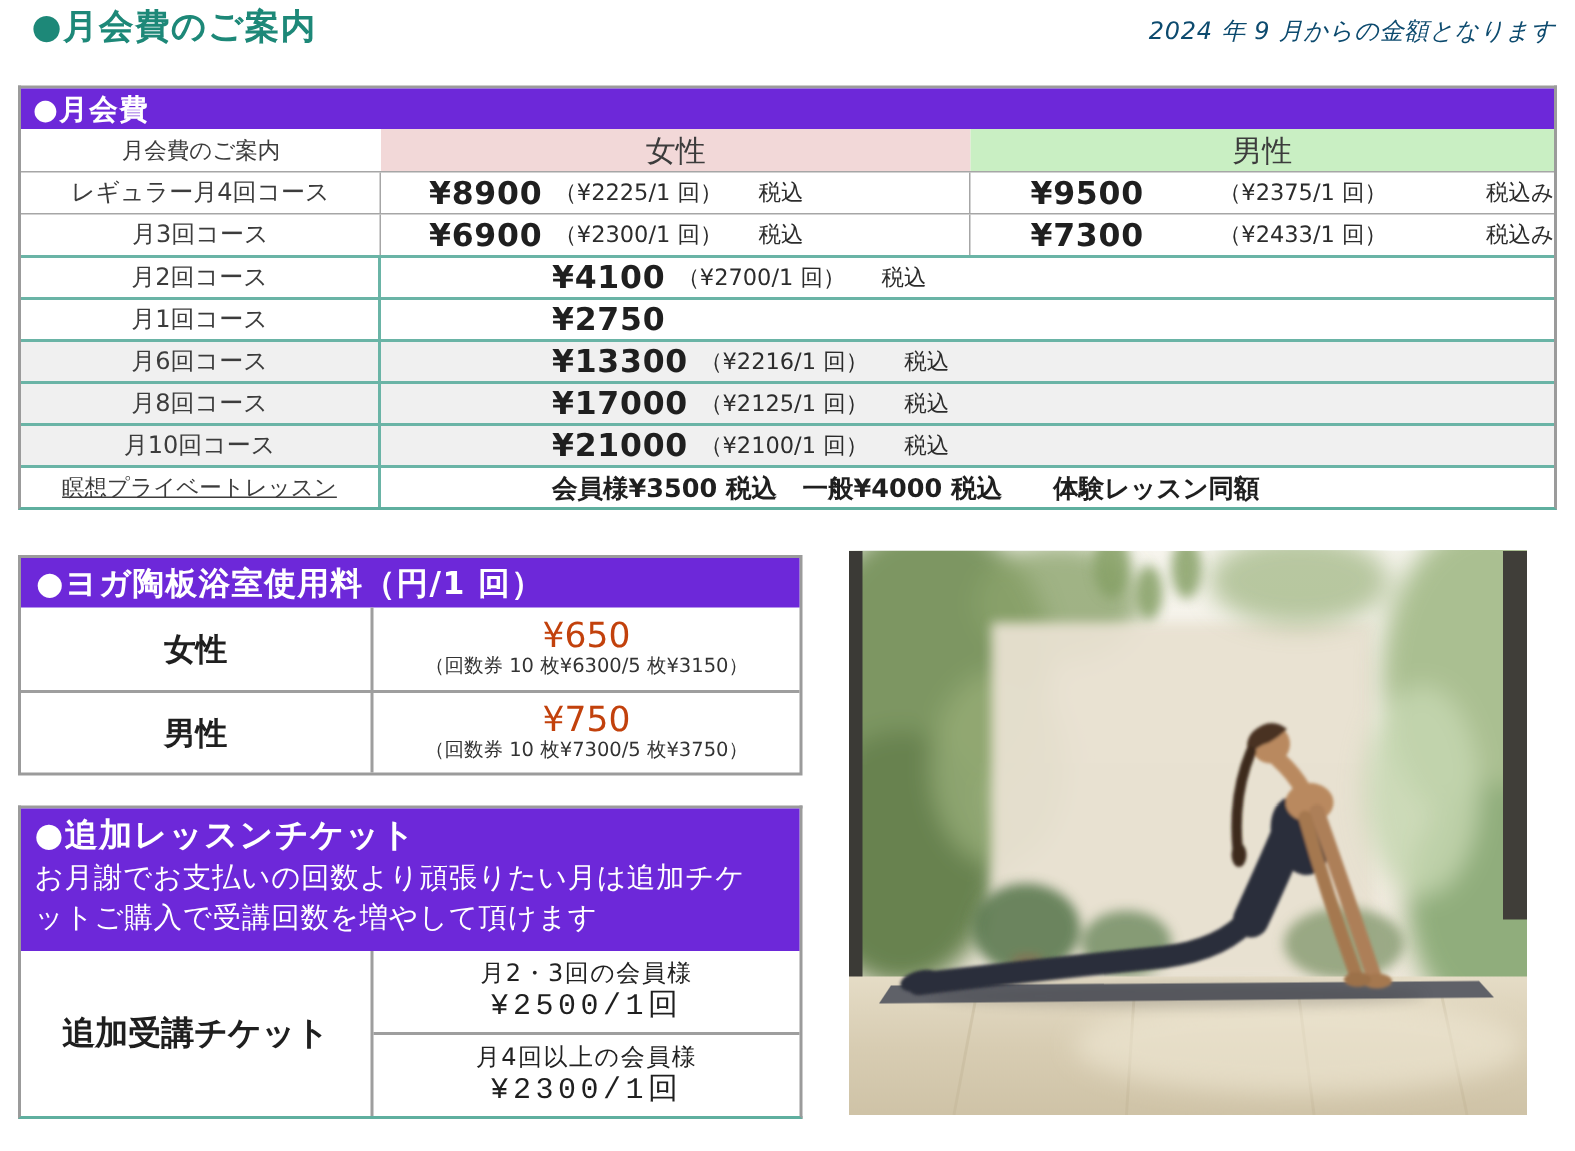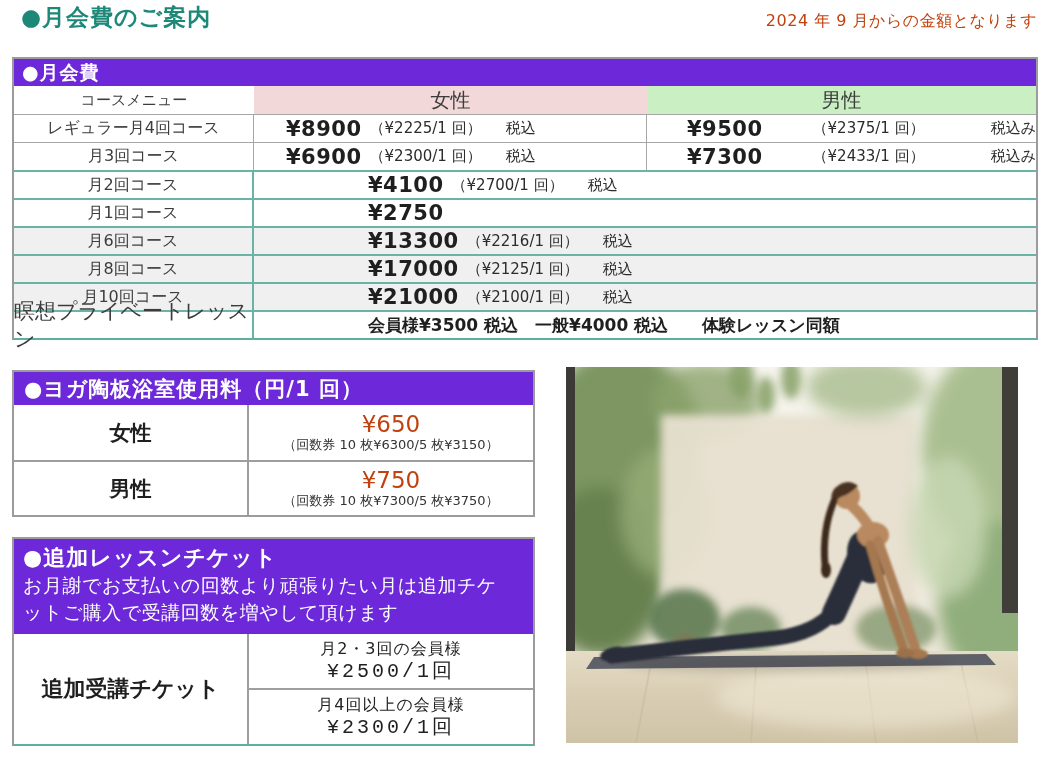--- a/index.html
+++ b/index.html
@@ -8,21 +8,21 @@
     font-family:"DejaVu Sans","Liberation Sans",sans-serif;
     color:#333;-webkit-font-smoothing:antialiased;
   }
   
   .page-title{
     position:absolute;left:21px;top:2px;
     font-size:23px;font-weight:700;color:#1d8878;letter-spacing:1px;
   }
   .page-note{
     position:absolute;right:13px;top:11px;
-    font-size:16px;color:#c2410c;letter-spacing:.5px;
+    font-size:16px;color:#0c4a6e;letter-spacing:.5px;font-style:italic;
   }
   
   .tbl{position:absolute;box-sizing:border-box;background:#fff;}
   .caption{
     background:#6d28d9;color:#fff;font-weight:700;
     display:flex;align-items:center;box-sizing:border-box;
   }
   
   .t1{left:12px;top:57px;width:1026px;border:2px solid #9b9b9b;border-bottom:2px solid #5faf9f;}
   .t1 .caption{height:27px;font-size:19px;padding-left:8px;letter-spacing:1px;}
@@ -40,21 +40,21 @@
   .t1 .rt{border-top:2px solid #6ab4a6;}
   .t1 .rt .c1{border-right:2px solid #6ab4a6;}
   .t1 .gray{background:#f0f0f0;}
   .t1 .cm{flex:1;}
   .t1 .cell-f{padding-left:32px;}
   .t1 .cell-m{padding-left:40px;justify-content:space-between;}
   .t1 .cell-merged{padding-left:114px;}
   .t1 .main{font-size:21px;font-weight:600;color:#1f1f1f;letter-spacing:.5px;}
   .t1 .sub{font-size:15px;color:#2c2c2c;margin-left:8px;}
   .t1 .tax{font-size:15px;color:#2c2c2c;margin-left:24px;}
-  .t1 .course-small{font-size:21px;}
+  .t1 .course-small{font-size:15px;text-decoration:underline;}
   .t1 .mtext{font-size:17px;font-weight:600;color:#1f1f1f;}
   
   .t2{left:12px;top:370px;width:523px;border:2px solid #9b9b9b;}
   .t2 .caption{height:33px;font-size:21px;padding-left:10px;letter-spacing:1px;}
   .t2 .row{display:flex;height:55px;box-sizing:border-box;}
   .t2 .row + .row{border-top:2px solid #9e9e9e;}
   .t2 .c1{width:233px;flex:none;border-right:2px solid #9e9e9e;
           display:flex;align-items:center;justify-content:center;
           font-size:21px;font-weight:600;color:#1f1f1f;}
   .t2 .c2{flex:1;display:flex;flex-direction:column;align-items:center;justify-content:center;}
@@ -81,21 +81,21 @@
 </head>
 <body>
 
 <div class="page-title">●月会費のご案内</div>
 <div class="page-note">2024 年 9 月からの金額となります</div>
 
 <div class="tbl t1">
   <div class="caption">●月会費</div>
 
   <div class="row">
-    <div class="c1 hd">コースメニュー</div>
+    <div class="c1 hd">月会費のご案内</div>
     <div class="c2 hd">女性</div>
     <div class="c3 hd">男性</div>
   </div>
 
   <div class="row rg">
     <div class="c1">レギュラー月4回コース</div>
     <div class="c2 cell-f">
       <span class="main">¥8900</span>
       <span class="sub">（¥2225/1 回）</span>
       <span class="tax">税込</span>

